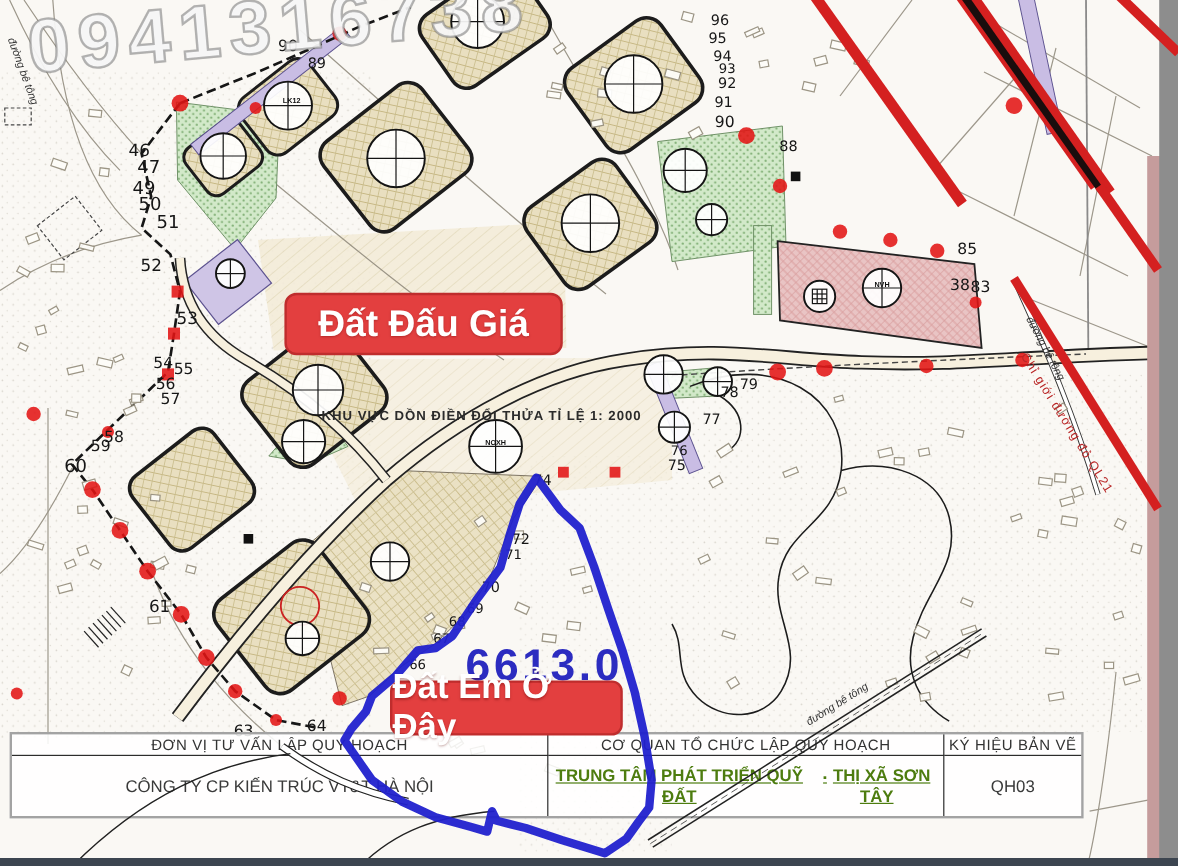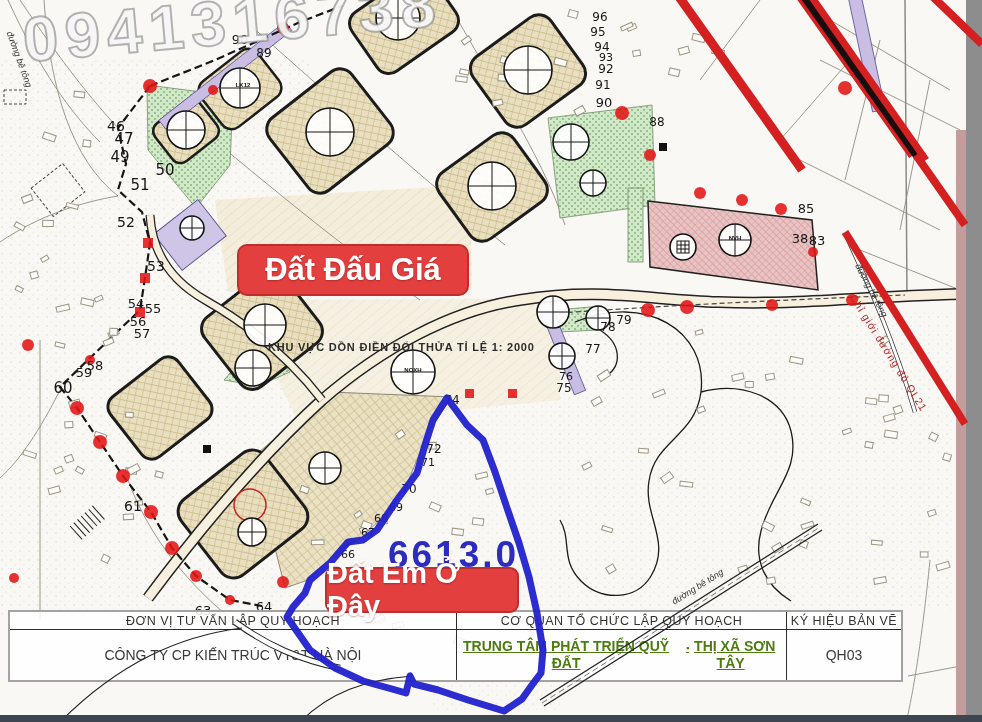--- a/index.html
+++ b/index.html
@@ -463,21 +463,21 @@
         <circle class="rdot" cx="622" cy="113" r="7"></circle>
     <circle class="rdot" cx="650" cy="155" r="6"></circle>
         <circle class="rdot" cx="845" cy="88" r="7"></circle>
   </g>
 </svg>
 
 <div id="numbers-layer">
       <span class="pnum" style="left: 116px; top: 126px; font-size: 14px; text-align: center;">46</span>
       <span class="pnum" style="left: 124px; top: 139px; font-size: 15px;">47</span>
       <span class="pnum" style="left: 120px; top: 157px; font-size: 15px;">49</span>
-      <span class="pnum" style="left: 125px; top: 170px; font-size: 15px; margin-left: 40px;">50</span>
+      <span class="pnum" style="left: 125px; top: 170px; font-size: 15px;">50</span>
       <span class="pnum" style="left: 140px; top: 185px; font-size: 15px;">51</span>
       <span class="pnum" style="left: 126px; top: 222px; font-size: 14px;">52</span>
       <span class="pnum" style="left: 156px; top: 266px; font-size: 14px;">53</span>
       <span class="pnum" style="left: 136px; top: 303px;">54</span>
       <span class="pnum" style="left: 153px; top: 308px;">55</span>
       <span class="pnum" style="left: 138px; top: 321px;">56</span>
       <span class="pnum" style="left: 142px; top: 333px;">57</span>
       <span class="pnum" style="left: 95px; top: 365px;">58</span>
       <span class="pnum" style="left: 84px; top: 372px;">59</span>
       <span class="pnum" style="left: 63px; top: 388px; font-size: 15px;">60</span>

